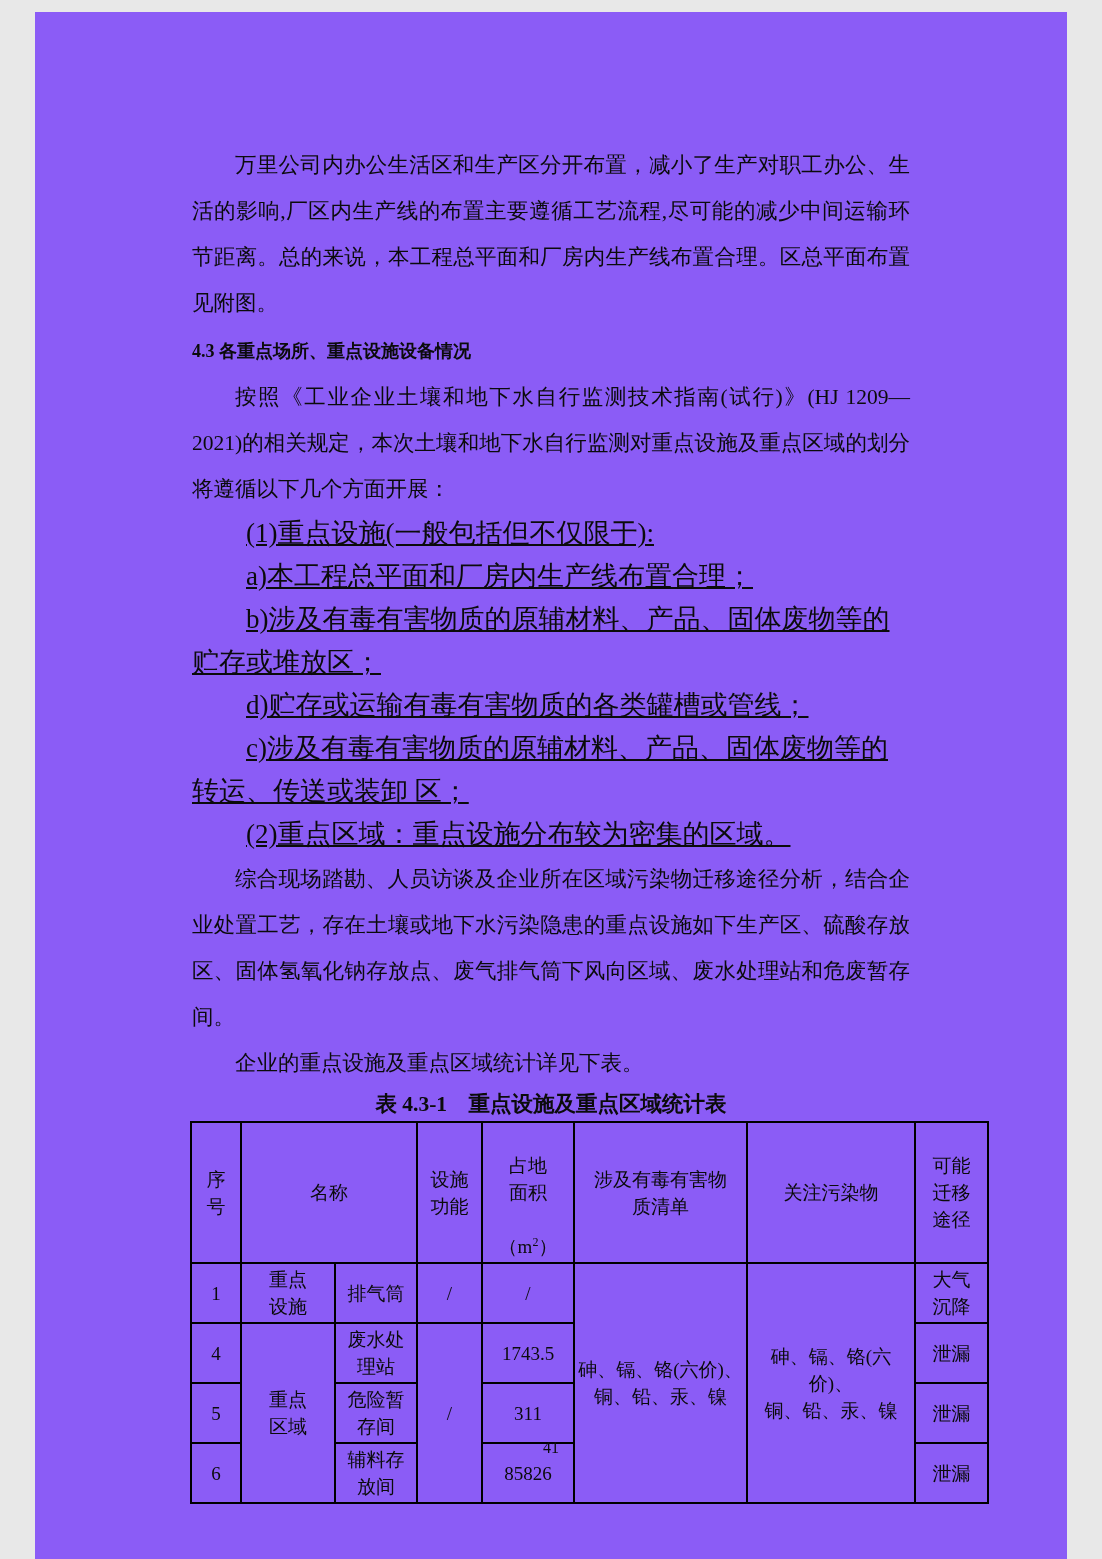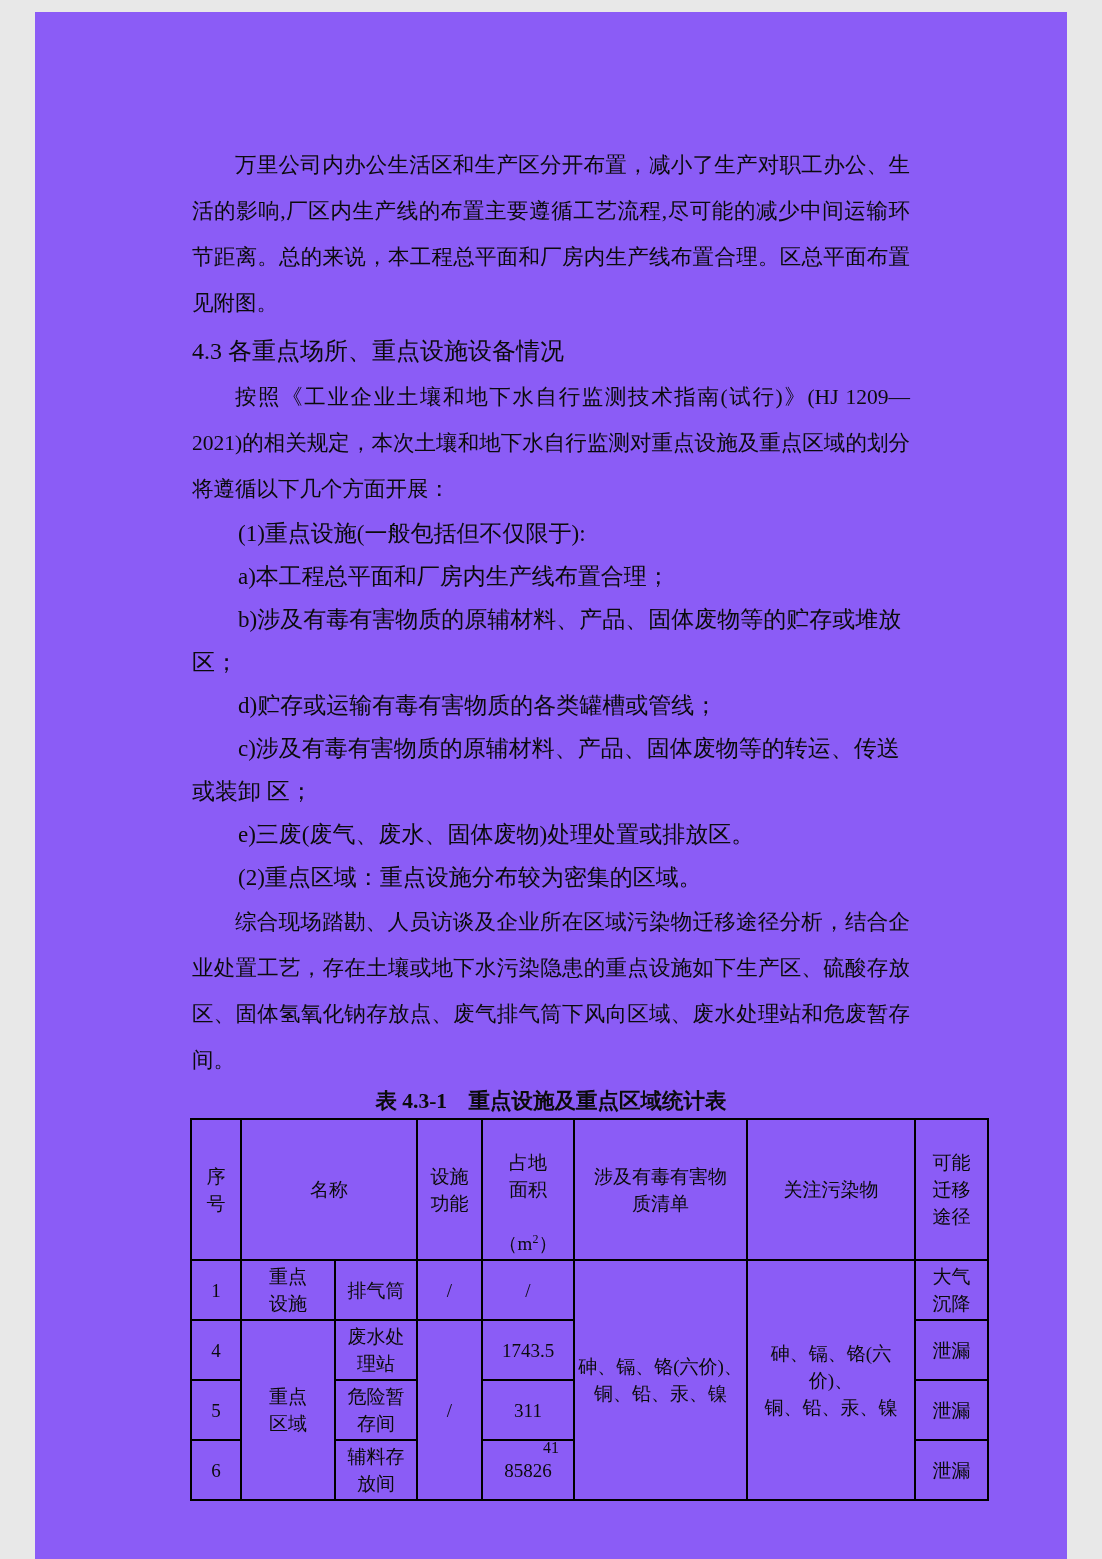--- a/index.html
+++ b/index.html
@@ -16,30 +16,31 @@
   }
   .content { padding: 130px 157px 0 157px; }
 
   .para {
     font-size: 21.5px;
     line-height: 46px;
     text-align: justify;
     text-indent: 2em;
   }
   .section-heading {
-    font-size: 24px;
-    font-weight: normal;
+    font-size: 18px;
+    font-weight: bold;
     line-height: 46px;
     margin: 2px 0 0 0;
   }
   .list-line {
-    font-size: 23px;
+    font-size: 27px;
     line-height: 43px;
     text-indent: 2em;
     white-space: pre-wrap;
+    text-decoration: underline;
   }
   .table-title {
     font-size: 21.5px;
     font-weight: bold;
     line-height: 32px;
     margin-top: 2px;
     text-align: center;
   }
 
   table.stats {
@@ -83,24 +84,24 @@
 
     <h2 class="section-heading">4.3 各重点场所、重点设施设备情况</h2>
 
     <p class="para">按照《工业企业土壤和地下水自行监测技术指南(试行)》(HJ 1209—2021)的相关规定，本次土壤和地下水自行监测对重点设施及重点区域的划分将遵循以下几个方面开展：</p>
 
     <div class="list-line">(1)重点设施(一般包括但不仅限于):</div>
     <div class="list-line">a)本工程总平面和厂房内生产线布置合理；</div>
     <div class="list-line">b)涉及有毒有害物质的原辅材料、产品、固体废物等的贮存或堆放区；</div>
     <div class="list-line">d)贮存或运输有毒有害物质的各类罐槽或管线；</div>
     <div class="list-line">c)涉及有毒有害物质的原辅材料、产品、固体废物等的转运、传送或装卸 区；</div>
-    <div class="list-line">e)三废(废气、废水、固体废物)处理处置或排放区。</div>
     <div class="list-line">(2)重点区域：重点设施分布较为密集的区域。</div>
 
     <p class="para">综合现场踏勘、人员访谈及企业所在区域污染物迁移途径分析，结合企业处置工艺，存在土壤或地下水污染隐患的重点设施如下生产区、硫酸存放区、固体氢氧化钠存放点、废气排气筒下风向区域、废水处理站和危废暂存间。</p>
+    <p class="para">企业的重点设施及重点区域统计详见下表。</p>
 
     <div class="table-title">表 4.3-1　重点设施及重点区域统计表</div>
 
     <table class="stats">
       <colgroup>
         <col style="width:50px">
           <col style="width:94px">
           <col style="width:82px">
           <col style="width:65px">
         <col style="width:92px">

